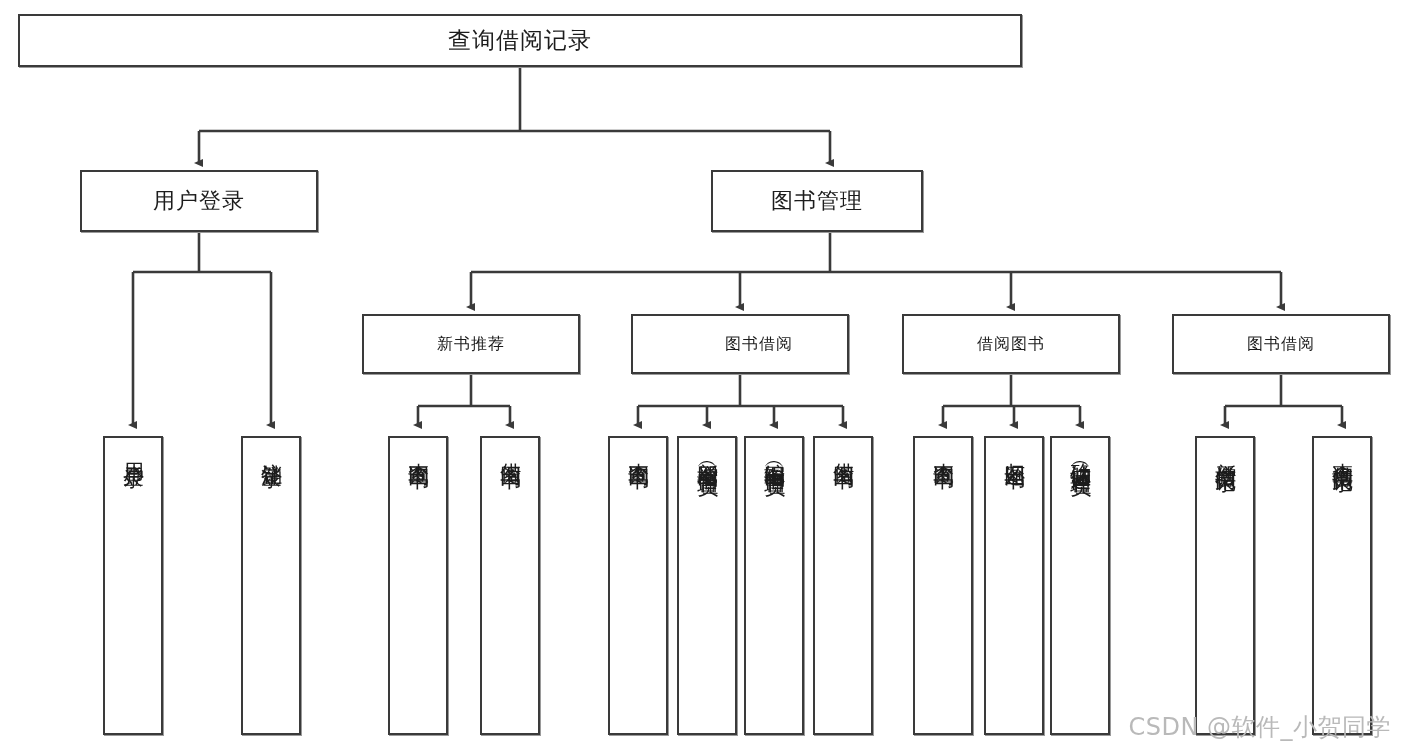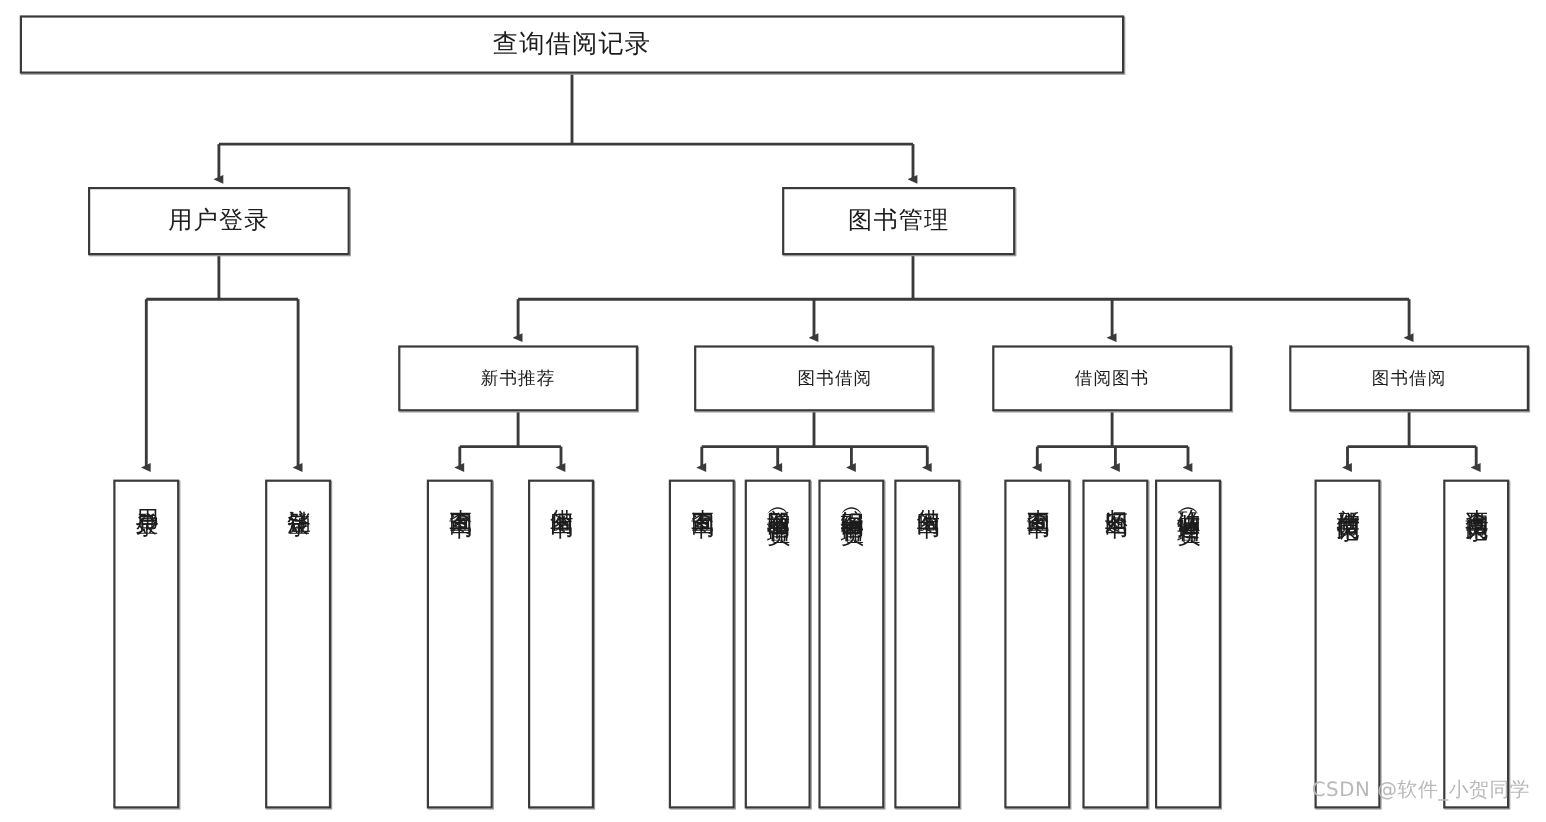--- a/index.html
+++ b/index.html
@@ -57,22 +57,22 @@
     line-height:1.22;
     letter-spacing:2px;
     white-space:nowrap;
     height:auto;
     max-height:280px;
   }
   .node.leaf.tall .label{max-height:300px;}
   .watermark{
     position:absolute;
     right:14px;
-    bottom:17px;
-    font-size:18px;
+    bottom:4px;
+    font-size:24px;
     color:#b9b9b9;
     letter-spacing:0.5px;
     z-index:5;
     white-space:nowrap;
     font-family:"DejaVu Sans","Liberation Sans",sans-serif;
   }
 </style>
 </head>
 <body>
 

